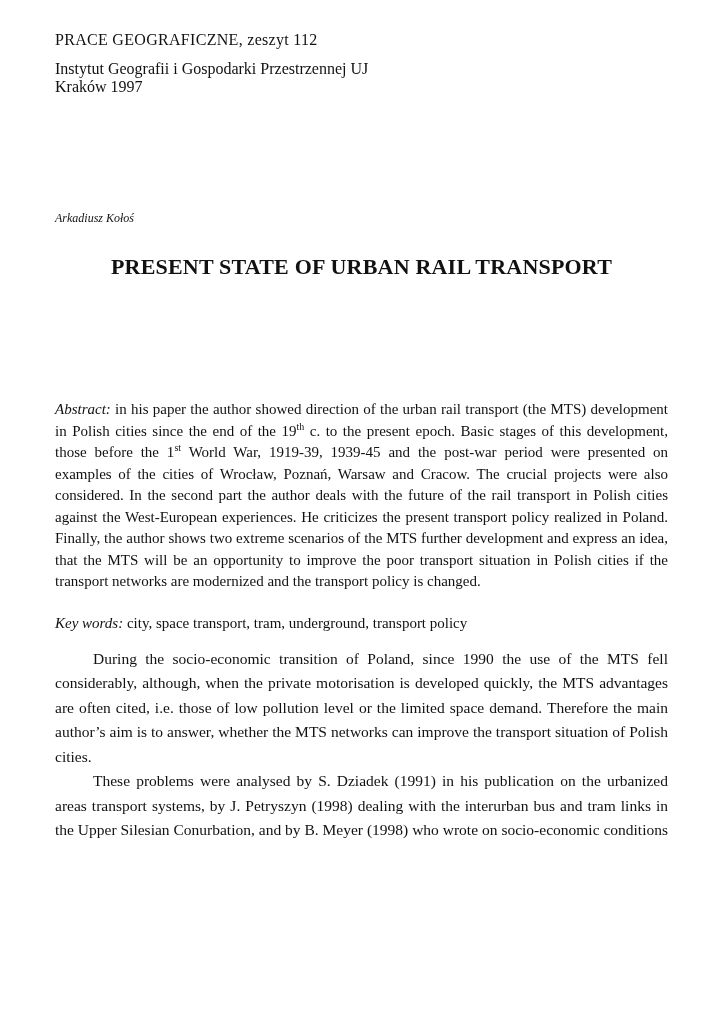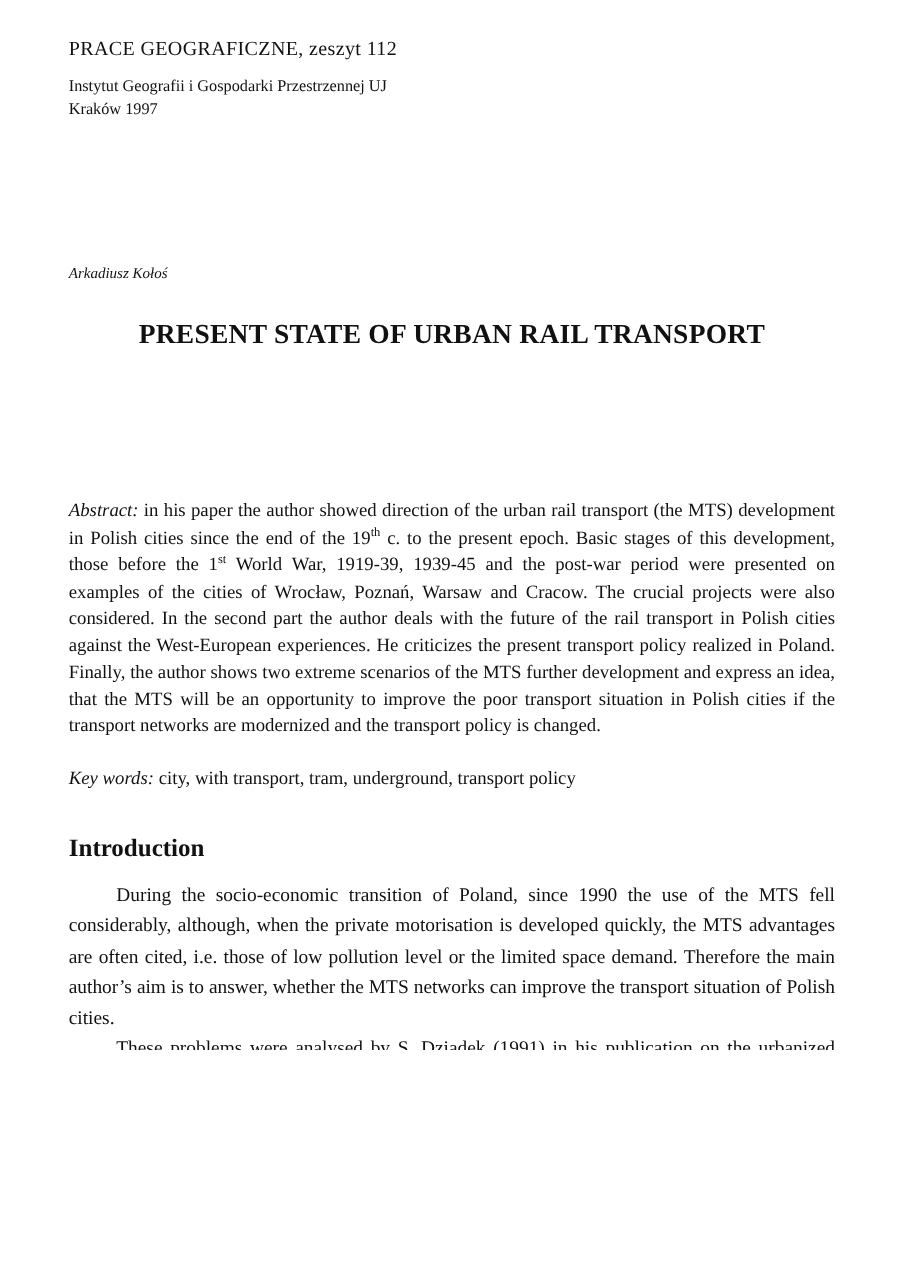--- a/index.html
+++ b/index.html
@@ -18,21 +18,21 @@
     padding: 30px 54px 0 55px;
     overflow: hidden;
   }
   .journal-series {
     font-size: 16px;
     line-height: 19px;
     letter-spacing: 0.3px;
     margin: 0 0 11px 0;
   }
   .institute-line, .city-year-line {
-    font-size: 13px;
+    font-size: 16px;
     line-height: 18px;
     margin: 0;
   }
   .author-name {
     margin: 112px 0 0 0;
     font-size: 12px;
     line-height: 21px;
     font-style: italic;
   }
   .article-title {
@@ -92,22 +92,21 @@
 
   <p class="author-name">Arkadiusz Kołoś</p>
 
   <h1 class="article-title"><span>PRESENT STATE OF URBAN RAIL TRANSPORT</span><br>
   </h1>
 
   <p class="abstract"><span class="abstract-label">Abstract:</span>
   <span>in his paper the author showed direction of the urban rail transport (the MTS) development in Polish cities since the end of the 19</span><sup>th</sup><span> c. to the present epoch. Basic stages of this development, those before the 1</span><sup>st</sup><span> World War, 1919-39, 1939-45 and the post-war period were presented on examples of the cities of Wrocław, Poznań, Warsaw and Cracow. The crucial projects were also considered. In the second part the author deals with the future of the rail transport in Polish cities against the West-European experiences. He criticizes the present transport policy realized in Poland. Finally, the author shows two extreme scenarios of the MTS further development and express an idea, that the MTS will be an opportunity to improve the poor transport situation in Polish cities if the transport networks are modernized and the transport policy is changed.</span></p>
 
   <p class="keywords"><span class="keywords-label">Key words:</span>
-  <span>city, with transport, tram, underground, transport policy</span></p>
+  <span>city, space transport, tram, underground, transport policy</span></p>
 
-  <h2 class="section-heading">Introduction</h2>
 
   <div class="body-text">
     <p>During the socio-economic transition of Poland, since 1990 the use of the MTS fell considerably, although, when the private motorisation is developed quickly, the MTS advantages are often cited, i.e. those of low pollution level or the limited space demand. Therefore the main author’s aim is to answer, whether the MTS networks can improve the transport situation of Polish cities.</p>
     <p>These problems were analysed by S. Dziadek (1991) in his publication on the urbanized areas transport systems, by J. Petryszyn (1998) dealing with the interurban bus and tram links in the Upper Silesian Conurbation, and by B. Meyer (1998) who wrote on socio-economic conditions of the urban transport in Szczecin in the light of the barrier analysis theory.</p>
   </div>
 
 </div>
 
 </body></html>

